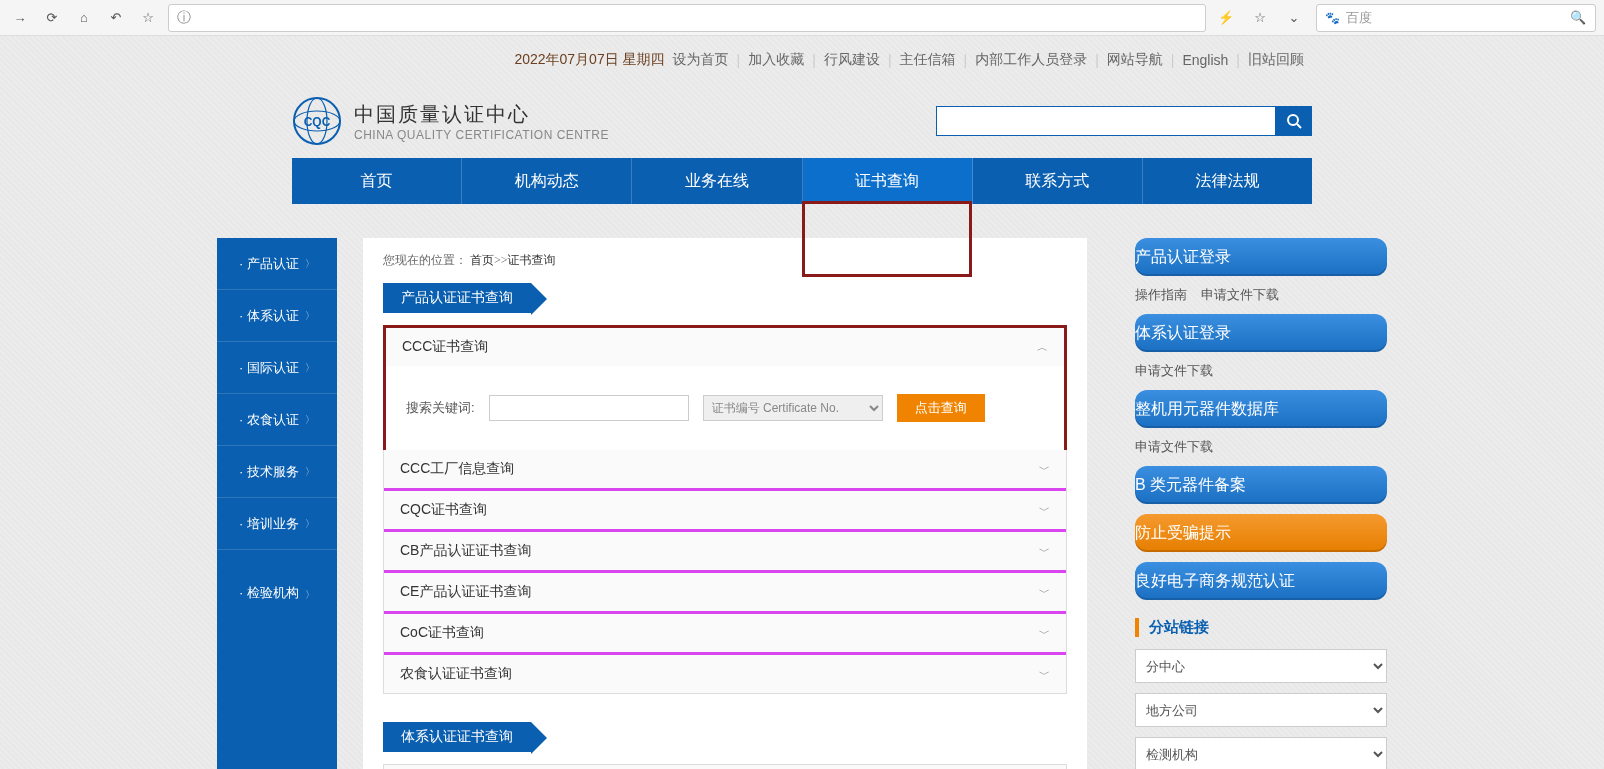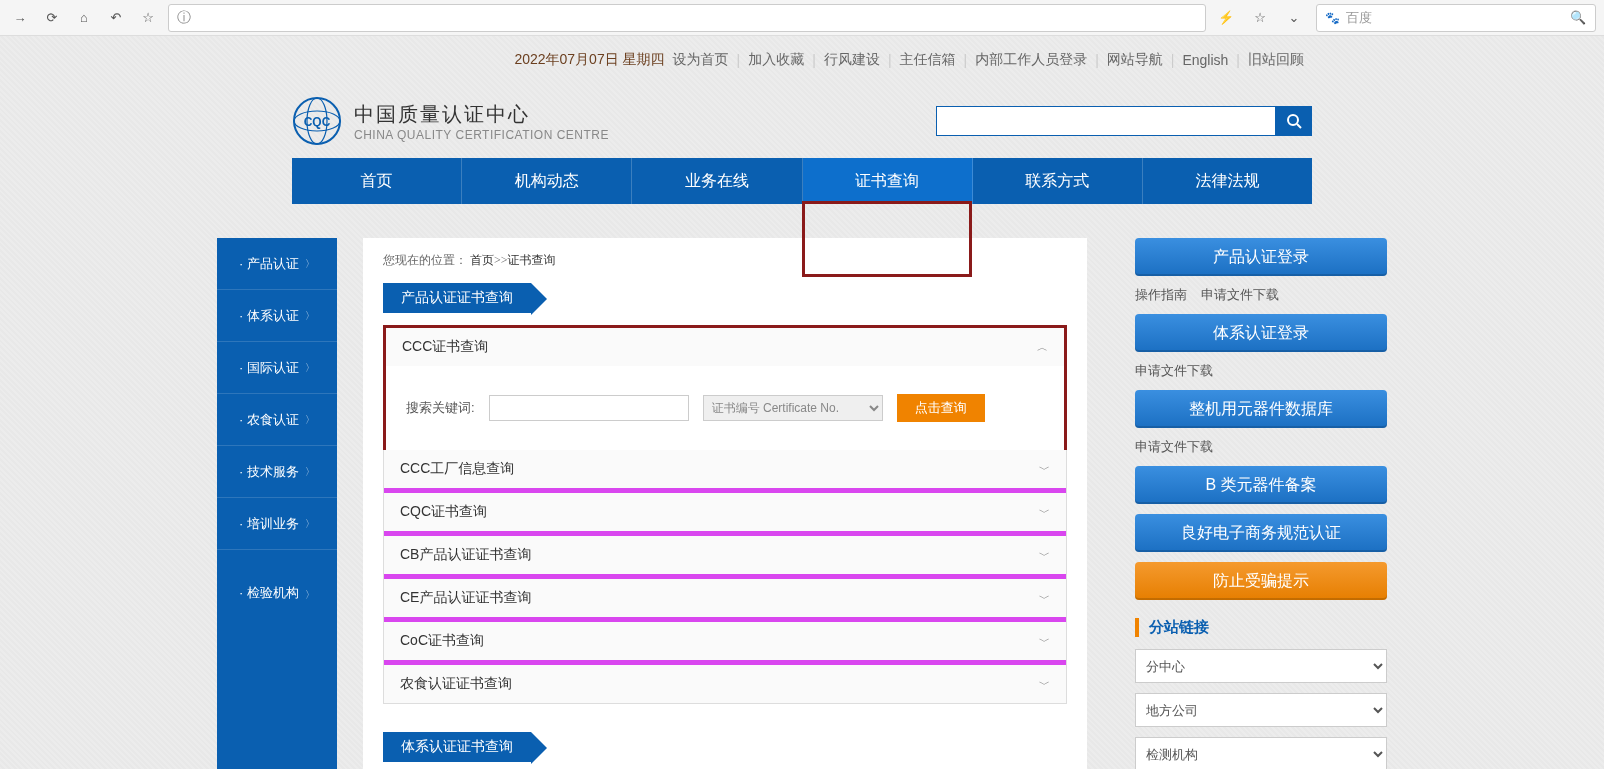--- a/index.html
+++ b/index.html
@@ -50,36 +50,36 @@
     
     .main-col { flex: 1; background: #fff; padding: 0 20px 20px; margin-left: 26px; }
     .breadcrumb { font-size: 12px; color: #666; padding: 14px 0; font-family: Liberation Serif, serif; }
     .breadcrumb-link { color: #333; }
     
     .section-label { position: relative; margin-bottom: 12px; }
     .section-label-inner { display: inline-block; background: #0a5fb0; color: #fff; font-size: 14px; padding: 6px 18px; position: relative; }
     .section-label-arrow { position: absolute; right: -16px; top: 0; width: 0; height: 0; border-top: 16px solid transparent; border-bottom: 16px solid transparent; border-left: 16px solid #0a5fb0; }
     
     .accordion { border: 1px solid #ddd; }
-    .acc-item { border-bottom: 5px solid #d946ef; }
+    .acc-item { border-bottom: 3px solid #d946ef; }
     .acc-item:last-child { border-bottom: none; }
     .acc-header { display: flex; justify-content: space-between; align-items: center; padding: 10px 16px; background: #fafafa; cursor: pointer; font-size: 14px; }
     .acc-chevron { color: #888; font-size: 11px; }
     .acc-body { padding: 28px 20px; display: flex; align-items: center; gap: 14px; }
     .acc-body .lbl { color: #555; font-size: 13px; }
     .acc-body input[type=text] { width: 200px; height: 26px; border: 1px solid #ccc; padding: 0 6px; }
     .acc-body select { width: 180px; height: 26px; border: 1px solid #ccc; color: #888; font-size: 12px; padding: 0 4px; }
     .acc-body .search-btn { background: #f08300; color: #fff; border: none; padding: 5px 18px; font-size: 13px; cursor: pointer; }
     
     .highlight-box { border: 3px solid #8a1a1a; margin-bottom: -3px; }
     
     .section-gap { height: 28px; }
     
     .right-col { width: 252px; margin-left: 48px; }
-    .r-btn { display: block; width: 100%; height: 38px; color: #fff; font-size: 16px; text-align: center; line-height: 38px; border-radius: 4px; margin-bottom: 10px; cursor: pointer; box-shadow: inset 0 -2px 0 rgba(0,0,0,0.15); }
+    .r-btn { display: block; width: 100%; height: 38px; color: #fff; font-size: 16px; text-align: left; line-height: 38px; border-radius: 12px; margin-bottom: 10px; cursor: pointer; box-shadow: inset 0 -2px 0 rgba(0,0,0,0.15); }
     .r-btn.blue { background: linear-gradient(#3a8fe0, #1b6fc2); }
     .r-btn.orange { background: linear-gradient(#f59a2e, #e67e00); }
     .r-text { font-size: 13px; color: #555; margin: 6px 0 10px; }
     .r-text span { margin-right: 14px; }
     
     .r-section-title { border-left: 4px solid #f08300; padding-left: 10px; font-size: 15px; color: #0a5fb0; font-weight: bold; margin: 18px 0 12px; }
     .r-select { width: 100%; height: 34px; border: 1px solid #ccc; margin-bottom: 10px; font-size: 13px; color: #555; padding: 0 6px; background: #fff; }
     
     .nav-wrapper { position: relative; width: 1020px; margin: 0 auto; }
   </style>
@@ -283,22 +283,22 @@
     </div>
 
     <div class="right-col">
       <div class="r-btn blue">产品认证登录</div>
       <div class="r-text"><span>操作指南</span><span>申请文件下载</span></div>
       <div class="r-btn blue">体系认证登录</div>
       <div class="r-text"><span>申请文件下载</span></div>
       <div class="r-btn blue">整机用元器件数据库</div>
       <div class="r-text"><span>申请文件下载</span></div>
       <div class="r-btn blue">B 类元器件备案</div>
+      <div class="r-btn orange">防止受骗提示</div>
       <div class="r-btn blue">良好电子商务规范认证</div>
-      <div class="r-btn orange">防止受骗提示</div>
 
       <div class="r-section-title">分站链接</div>
       <select class="r-select"><option>分中心</option></select>
       <select class="r-select"><option>地方公司</option></select>
       <select class="r-select"><option>检测机构</option></select>
     </div>
   </div>
 </div>
 
 </body></html>

